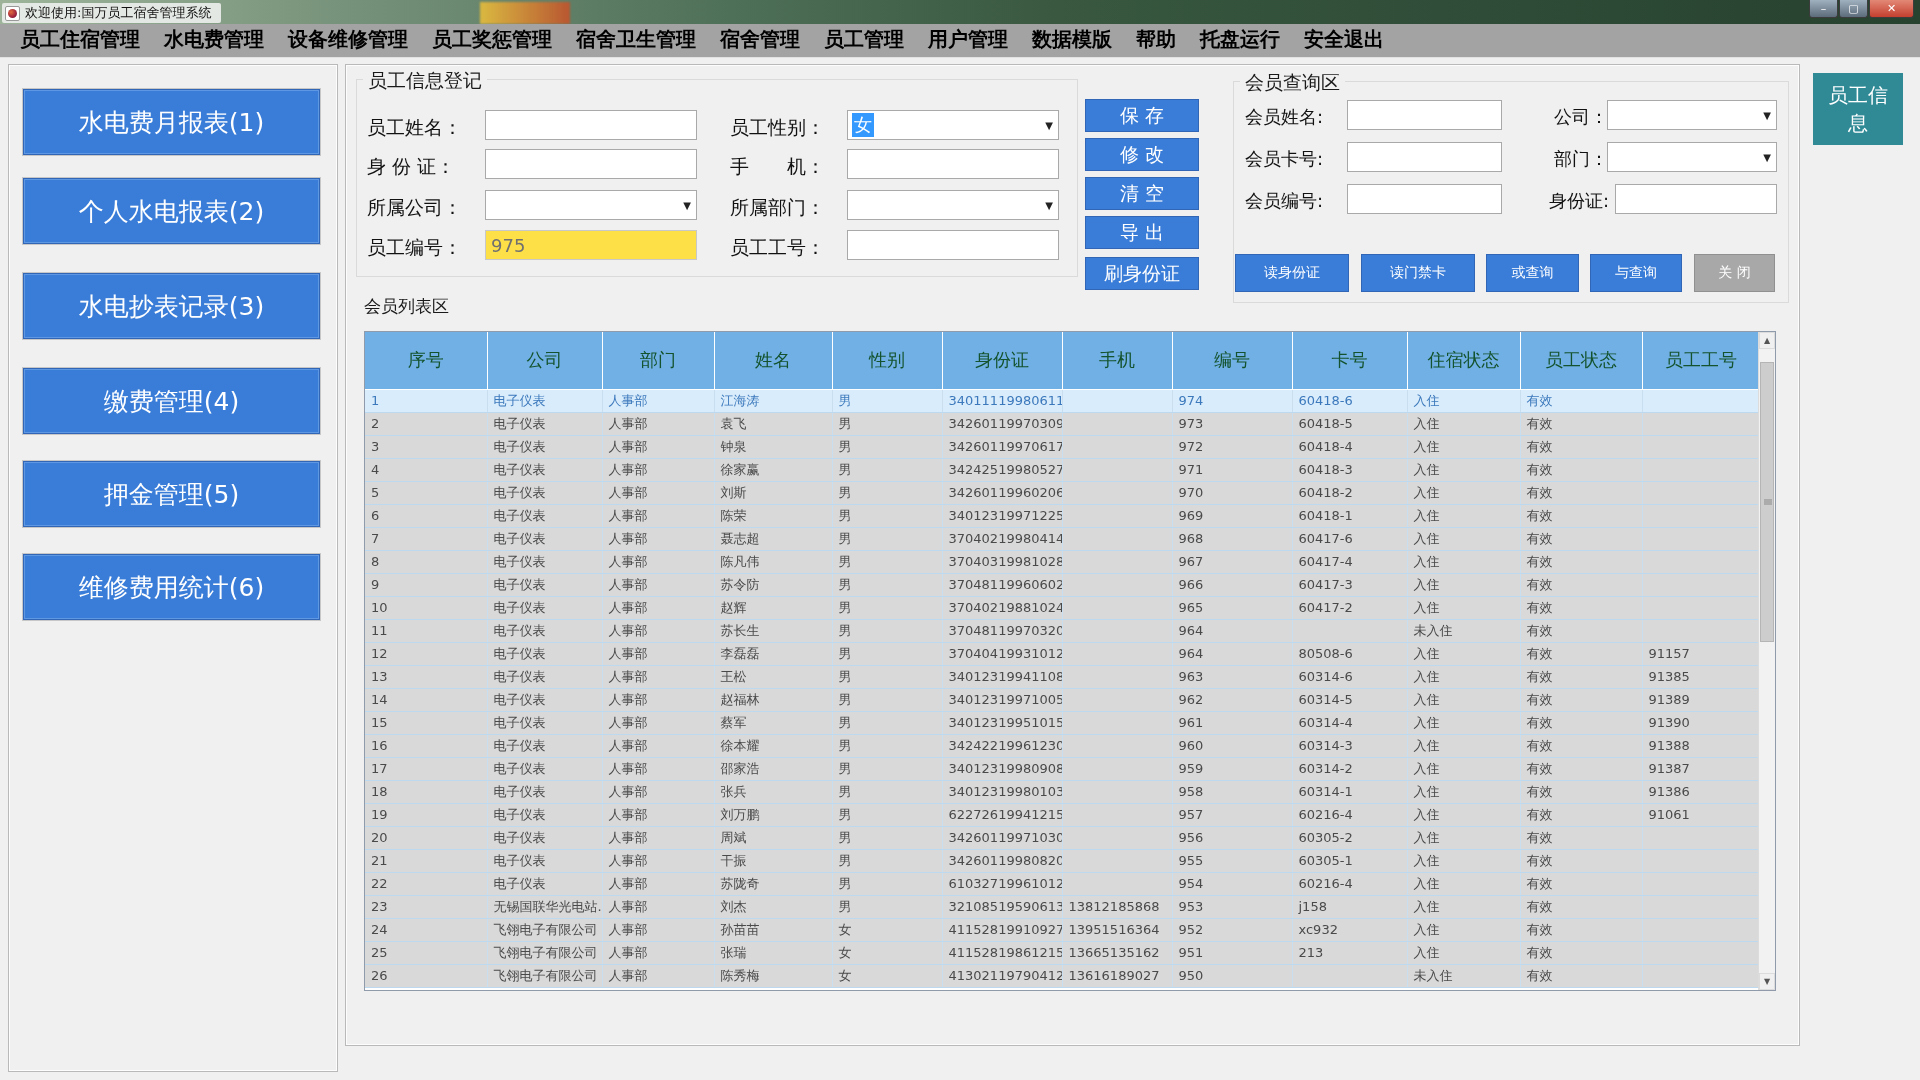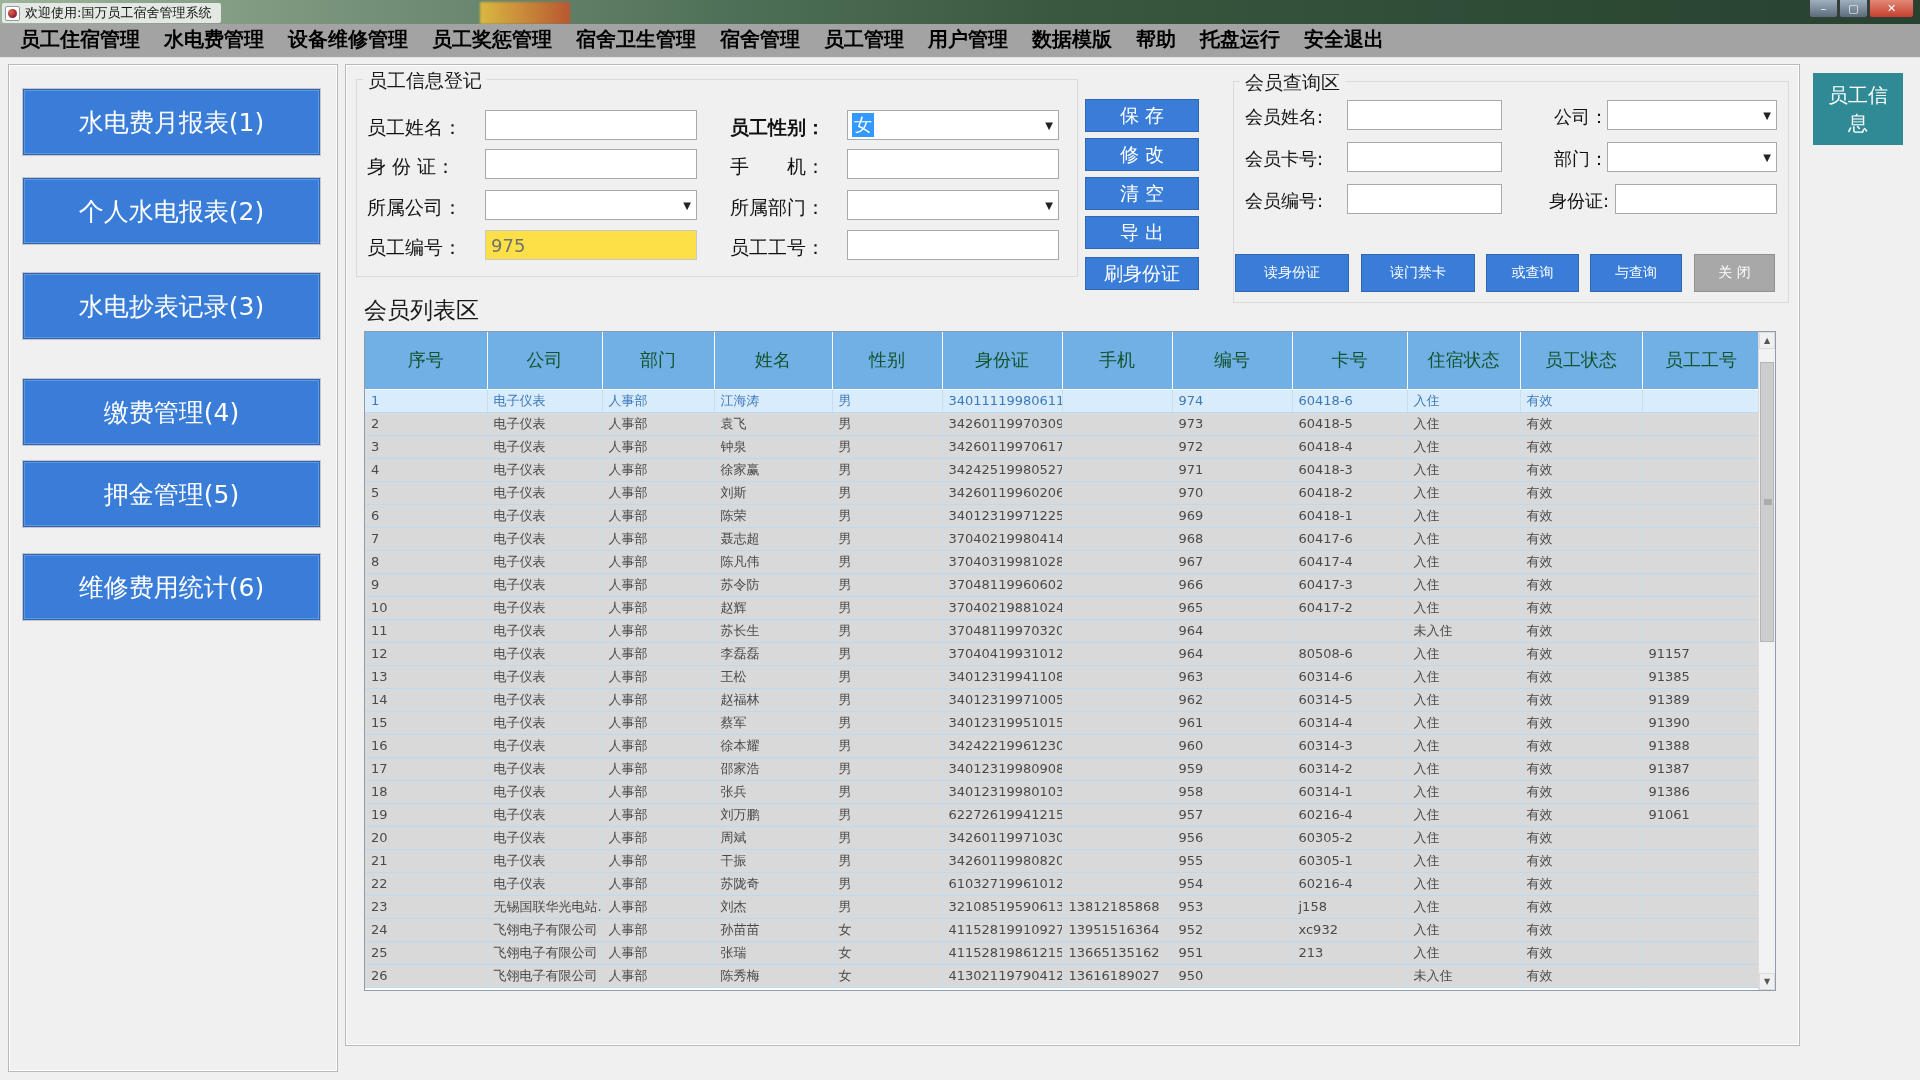--- a/index.html
+++ b/index.html
@@ -58,21 +58,21 @@
   .combo .sel { background:#3399ff; color:#fff; padding:0 2px; line-height:24px; }
 
   .blue-btn { background:#3a7dd8; border:1px solid #3165b5; color:#fff; font-size:19px;
     display:flex; align-items:center; justify-content:center; position:absolute;
     font-family:inherit; cursor:default; }
   .blue-btn.gray { background:#a8a8a8; border-color:#909090; }
   .act-btn { left:739px; width:114px; height:33px; }
   .q-btn { height:38px; font-size:14px; }
 
   
-  .list-label { position:absolute; left:18px; top:230px; font-size:23px; color:#1a1a1a; }
+  .list-label { position:absolute; left:18px; top:230px; font-size:17px; color:#1a1a1a; }
   .table-wrap { position:absolute; left:18px; top:266px; width:1412px; height:660px;
     background:#fff; border:1px solid #8f9bab; overflow:hidden; }
   table.member { border-collapse:collapse; table-layout:fixed; width:1395px; }
   table.member th { background:#71b0e5; color:#14532d; font-weight:normal; font-size:18px;
     height:57px; border-right:1px solid #ffffff; border-bottom:1px solid #ffffff;
     text-align:center; vertical-align:middle; line-height:1.25; padding:0 4px; }
   table.member td { background:#d9d9d9; color:#4a4a4a; font-size:13px; height:23px;
     border-right:1px solid #c9dff0; border-bottom:1px solid #bcd9ef;
     padding:0 0 0 6px; white-space:nowrap; overflow:hidden; vertical-align:middle; }
   table.member tr.selected td { background:#d9ecfb; color:#3c79bc; }
@@ -119,34 +119,34 @@
     <div class="menu-item">数据模版</div>
     <div class="menu-item">帮助</div>
     <div class="menu-item">托盘运行</div>
     <div class="menu-item">安全退出</div>
   </div>
 
 <div class="left-panel" id="sidebar">
     <button class="side-btn" style="top: 24px;">水电费月报表(1)</button>
     <button class="side-btn" style="top: 113px;">个人水电报表(2)</button>
     <button class="side-btn" style="top: 208px;">水电抄表记录(3)</button>
-    <button class="side-btn" style="top: 314px;">缴费管理(4)</button>
+    <button class="side-btn" style="top: 303px;">缴费管理(4)</button>
     <button class="side-btn" style="top: 396px;">押金管理(5)</button>
     <button class="side-btn" style="top: 489px;">维修费用统计(6)</button>
   </div>
 
 <div class="main-panel">
 
   <div class="groupbox gb1">
     <div class="gb-title">员工信息登记</div>
 
     <div class="fld-label" style="left:10px;top:35px;">员工姓名：</div>
     <input class="tbox" style="left: 128px; top: 30px; width: 212px;" value="">
 
-    <div class="fld-label" style="left:373px;top:35px;font-weight:bold;">员工性别：</div>
+    <div class="fld-label" style="left:373px;top:35px;">员工性别：</div>
     <div class="combo" style="left:490px;top:30px;width:212px;">
       <span class="sel">女</span>
       <span class="arrow">▼</span>
     </div>
 
     <div class="fld-label" style="left:10px;top:74px;">身 份 证：</div>
     <input class="tbox" style="left: 128px; top: 69px; width: 212px;" value="">
 
     <div class="fld-label" style="left:373px;top:74px;">手　　机：</div>
     <input class="tbox" style="left: 490px; top: 69px; width: 212px;" value="">

